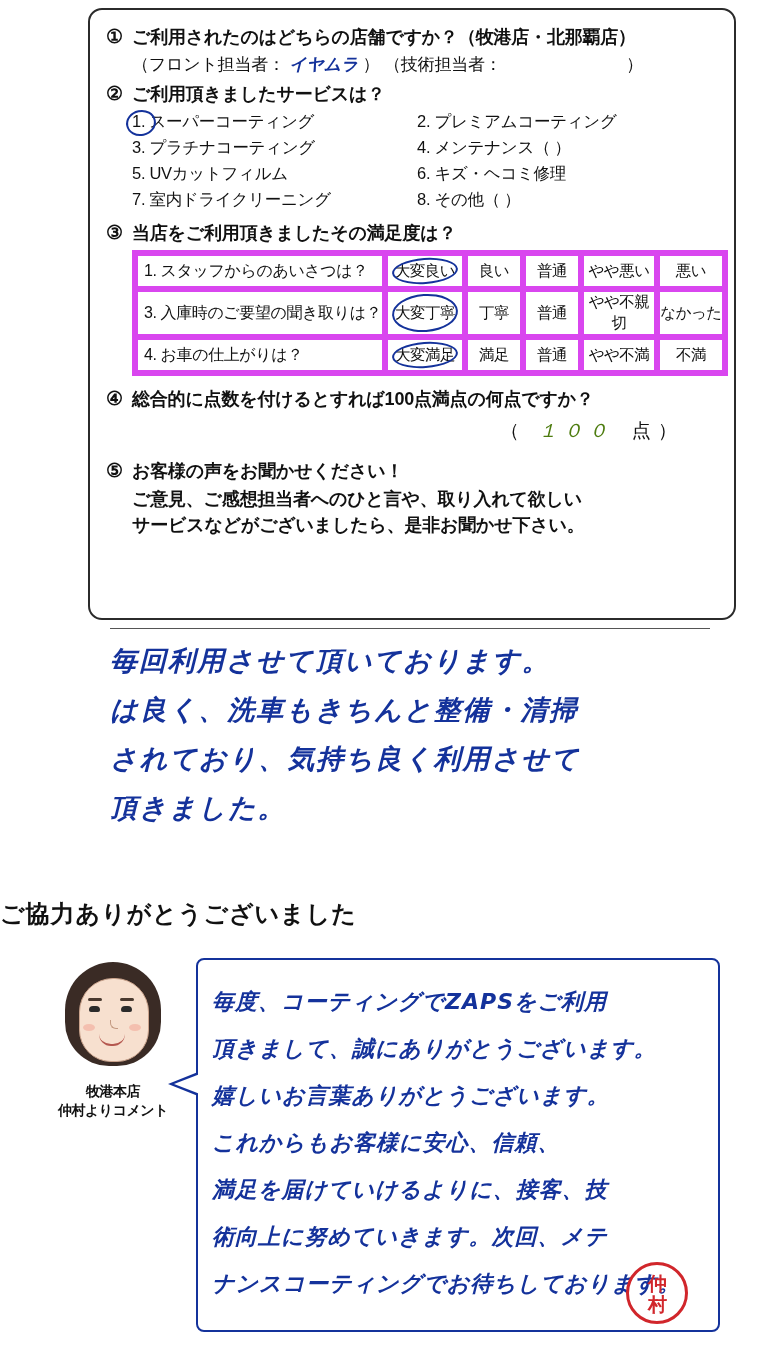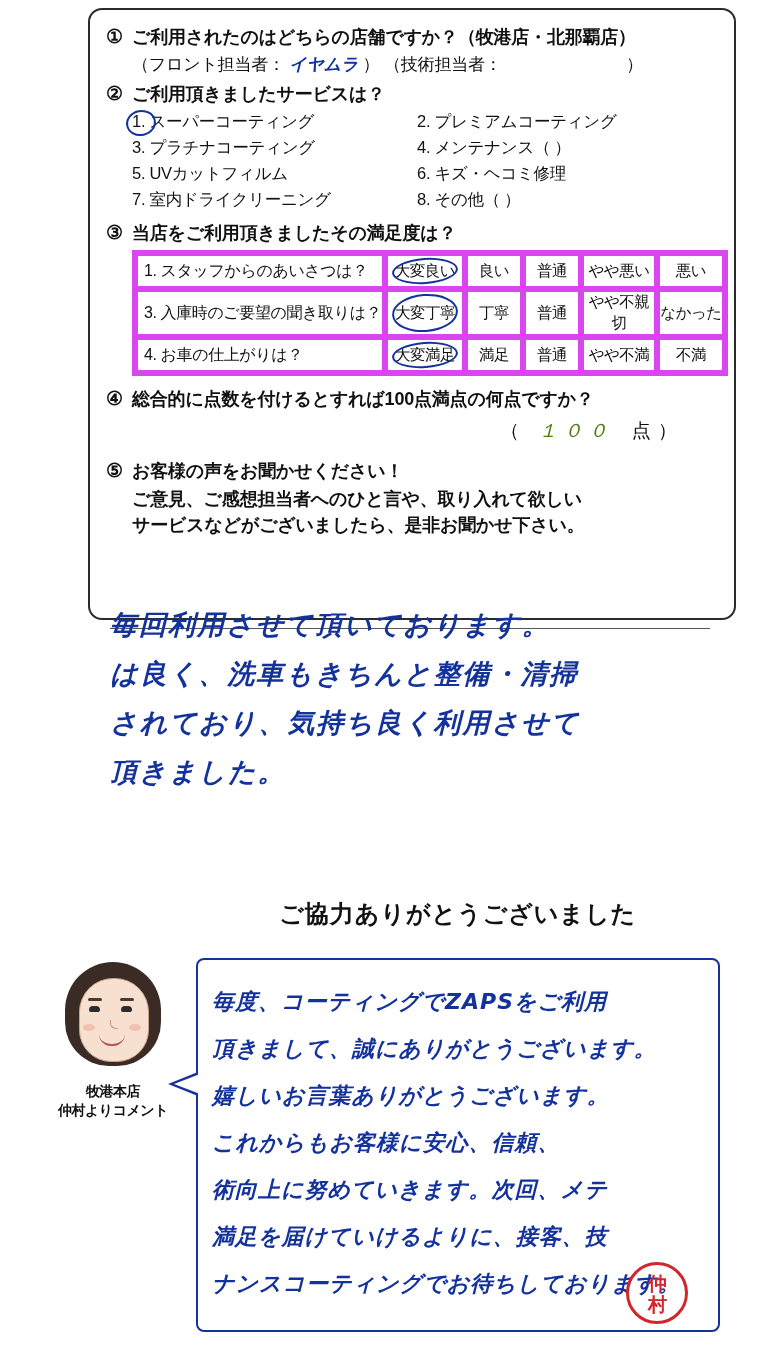--- a/index.html
+++ b/index.html
@@ -138,36 +138,36 @@
   .divider {
     position: absolute;
     left: 110px;
     top: 628px;
     width: 600px;
     border-top: 1px solid #555;
   }
   .hand-comment {
     position: absolute;
     left: 110px;
-    top: 600px;
+    top: 636px;
     width: 610px;
     font-family: "DejaVu Sans", sans-serif;
     font-style: italic;
     font-weight: bold;
     color: #14329b;
     font-size: 27px;
     line-height: 49px;
     letter-spacing: 2px;
   }
   .thanks {
     position: absolute;
     left: 0;
     top: 898px;
     width: 636px;
-    text-align: right;
+    text-align: left;
     font-size: 24px;
     font-weight: bold;
     letter-spacing: 1px;
   }
 
   
   .avatar-wrap {
     position: absolute;
     left: 48px;
     top: 962px;
@@ -433,21 +433,21 @@
 
 <div class="reply-box"></div>
 <div class="reply-tail"></div>
 <div class="reply-tail-in"></div>
 
 <div class="reply-text">
   <div>毎度、コーティングでZAPSをご利用</div>
   <div>頂きまして、誠にありがとうございます。</div>
   <div>嬉しいお言葉ありがとうございます。</div>
   <div>これからもお客様に安心、信頼、</div>
+  <div>満足を届けていけるよりに、接客、技</div>
   <div>術向上に努めていきます。次回、メテ</div>
-  <div>満足を届けていけるよりに、接客、技</div>
   <div>ナンスコーティングでお待ちしております。</div>
 </div>
 
 <div class="stamp">
   <span>仲</span><br>
   <span>村</span>
 </div>
 
 </body></html>

